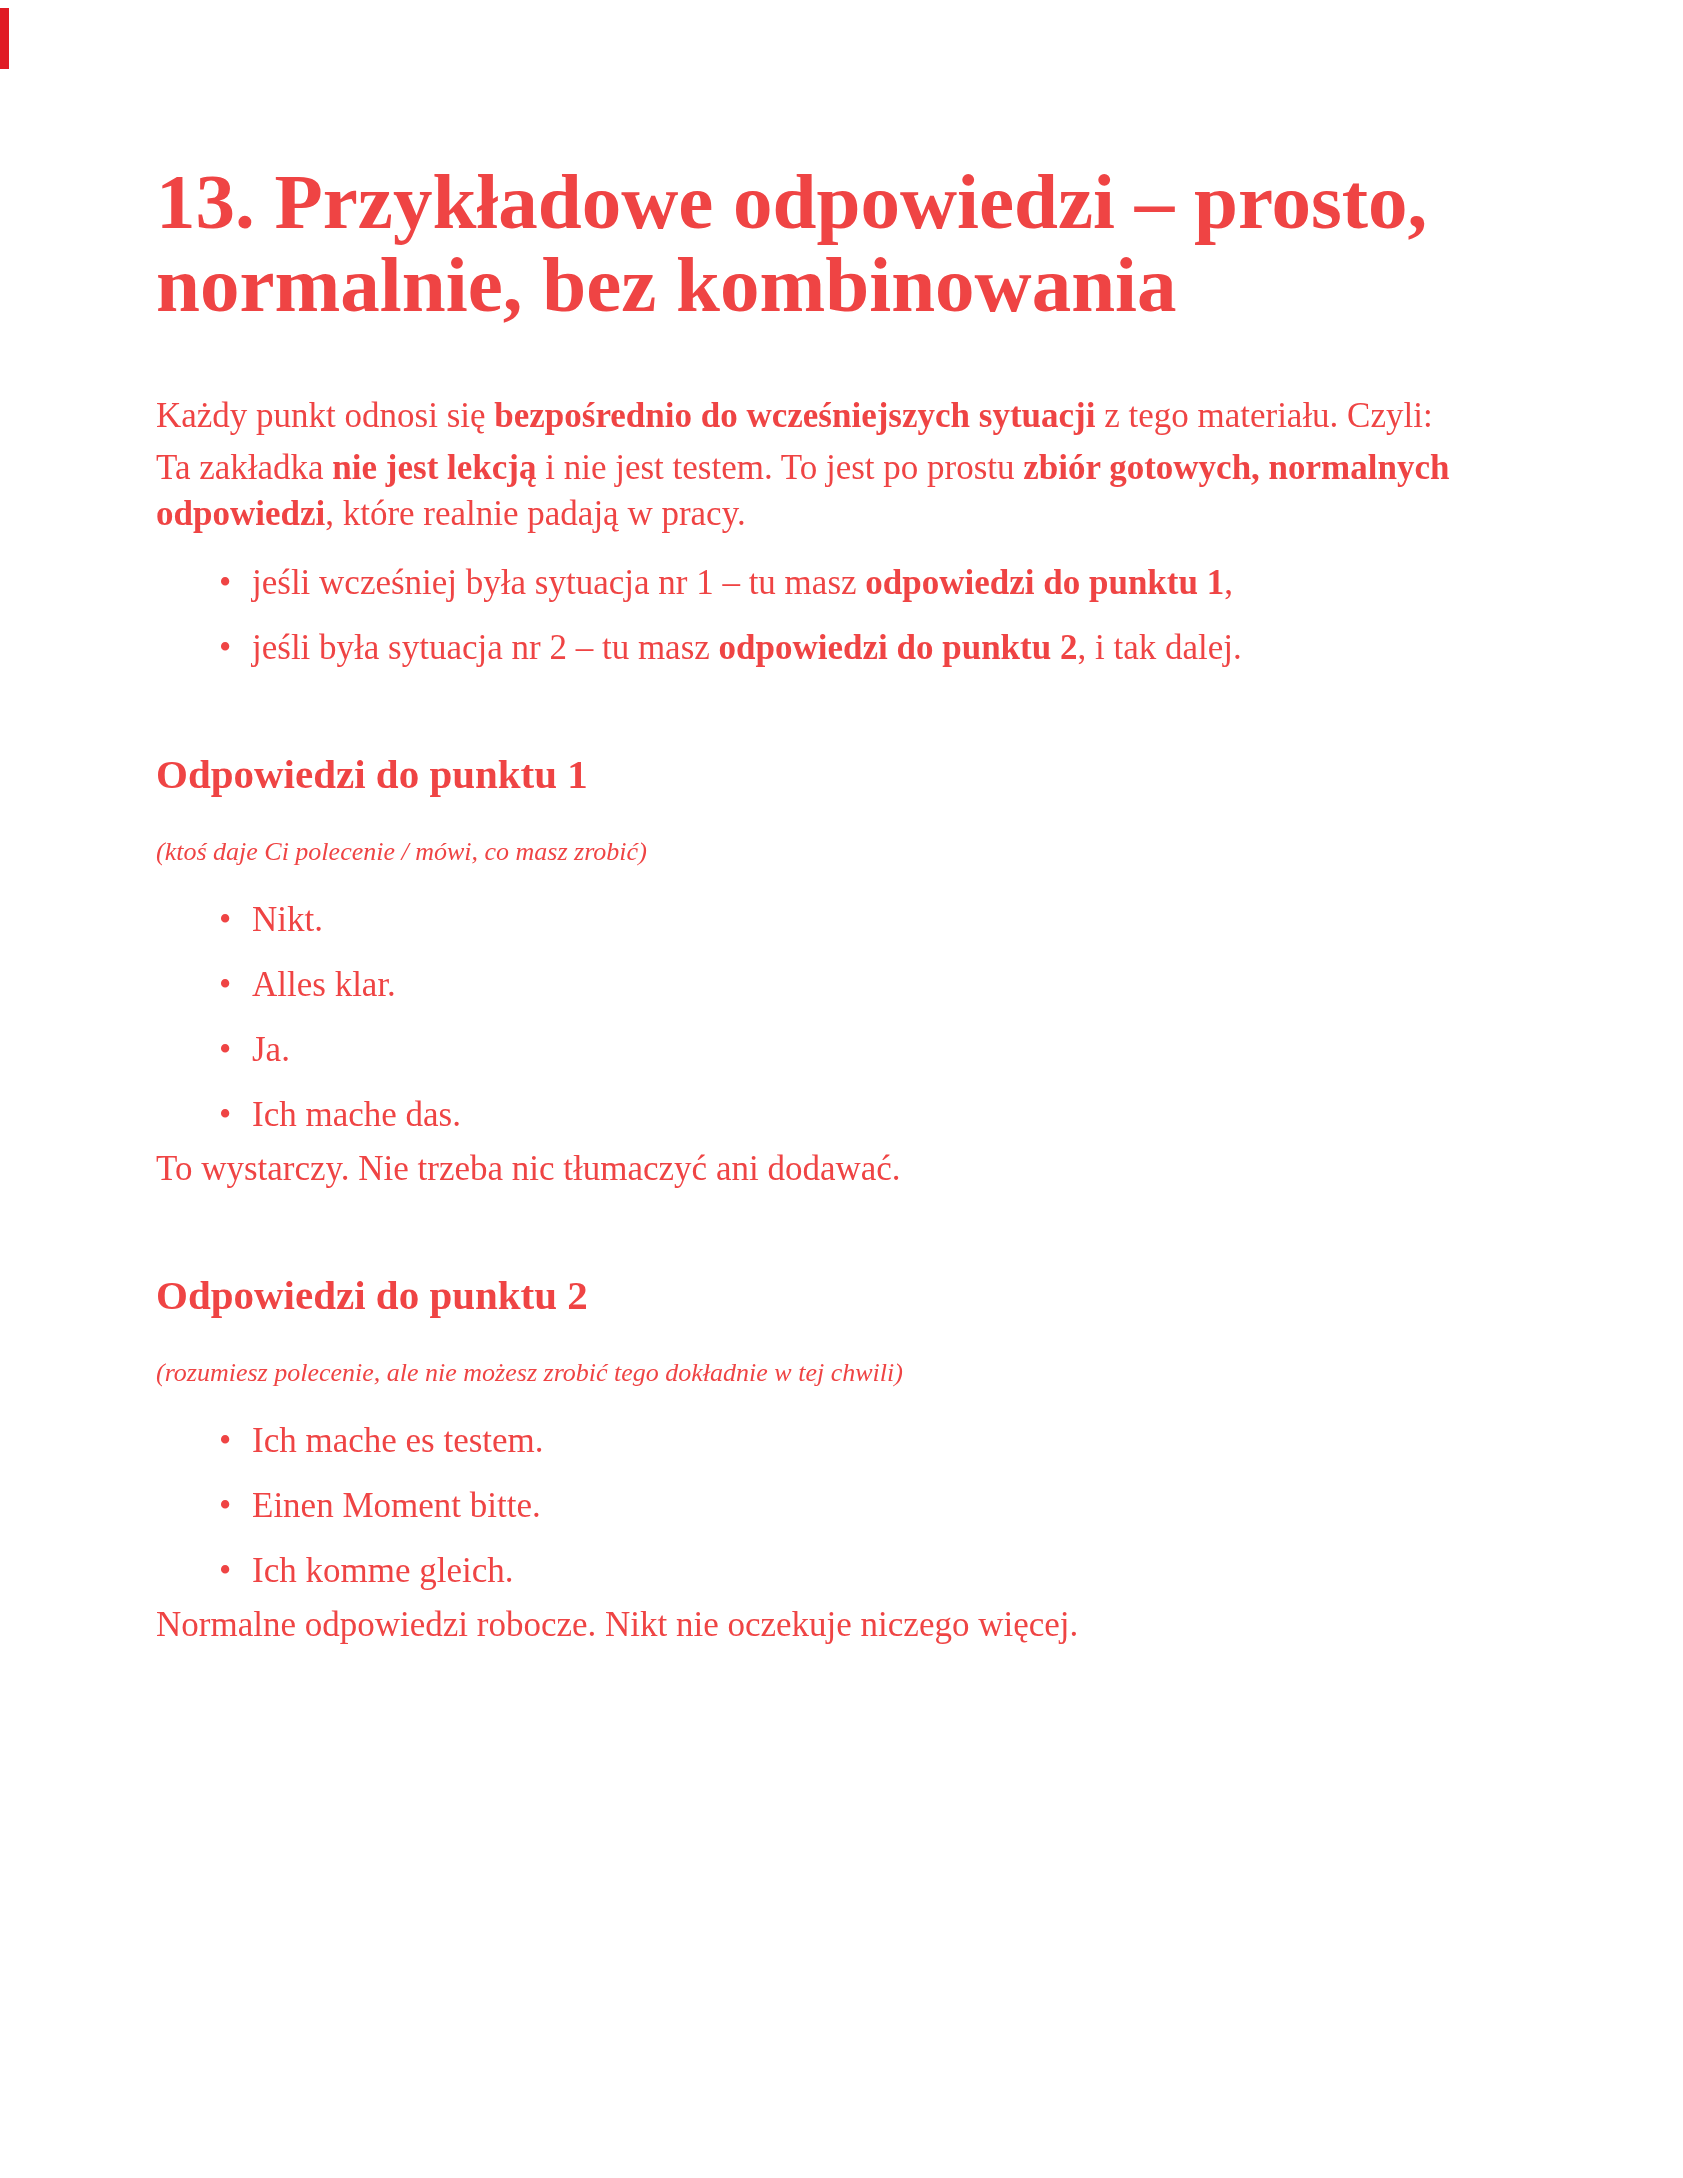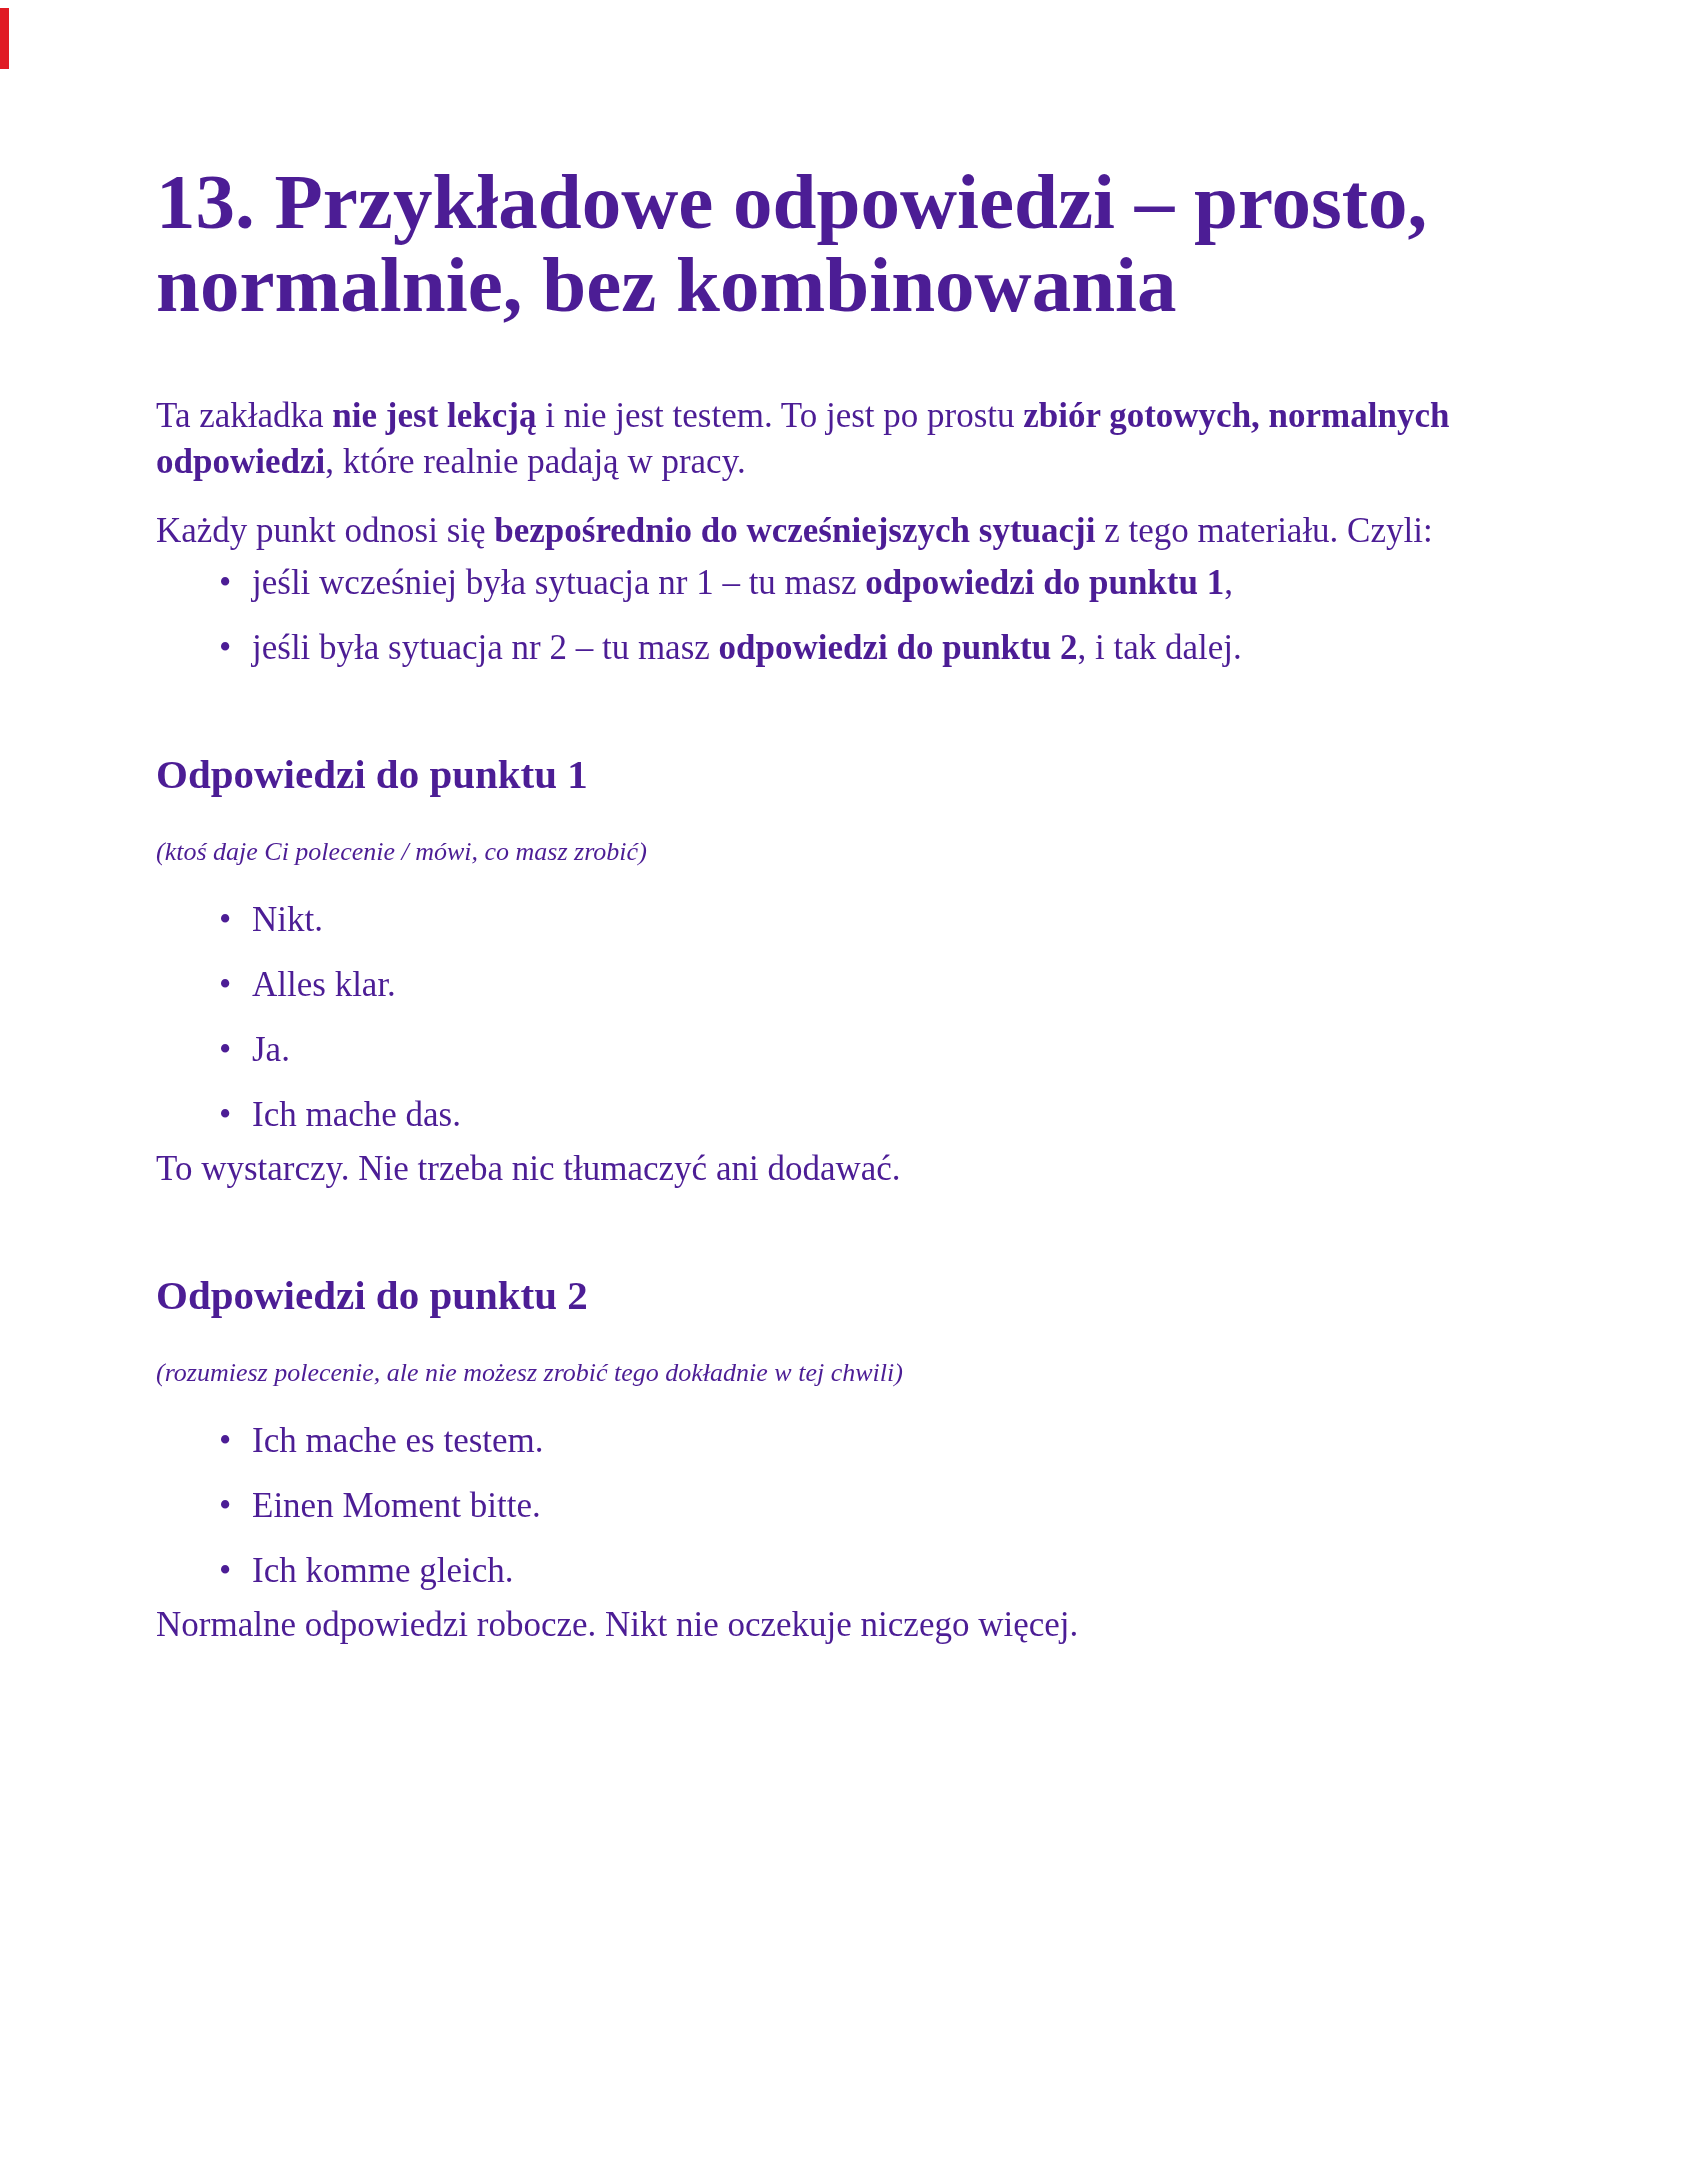--- a/index.html
+++ b/index.html
@@ -5,21 +5,21 @@
   html, body {
     margin: 0;
     padding: 0;
     background: #ffffff;
   }
   .page {
     position: relative;
     width: 1683px;
     height: 1732px;
     background: #ffffff;
-    color: #4c1d95;
+    color: #ef4444;
     font-family: "Liberation Serif", serif;
     overflow: hidden;
     box-sizing: border-box;
   }
   .corner-mark {
     position: absolute;
     left: 0;
     top: 8px;
     width: 9px;
     height: 61px;
@@ -81,23 +81,23 @@
 </head>
 <body>
 
 <div class="page">
   <div class="corner-mark"></div>
 
   <div class="content">
 
     <h1 class="doc-title">13. Przykładowe odpowiedzi – prosto, normalnie, bez kombinowania</h1>
 
+    <p class="body-par tight"><span>Każdy punkt odnosi się </span><b>bezpośrednio do wcześniejszych sytuacji</b><span> z tego materiału. Czyli:</span></p>
+
     <p class="body-par"><span>Ta zakładka </span><b>nie jest lekcją</b><span> i nie jest testem. To jest po prostu </span><b>zbiór gotowych, normalnych odpowiedzi</b><span>, które realnie padają w pracy.</span></p>
-
-    <p class="body-par tight"><span>Każdy punkt odnosi się </span><b>bezpośrednio do wcześniejszych sytuacji</b><span> z tego materiału. Czyli:</span></p>
 
     <ul class="bullets">
       <li>
         <span class="bullet">•</span>
         <span><span>jeśli wcześniej była sytuacja nr 1 – tu masz </span><b>odpowiedzi do punktu 1</b><span>,</span></span>
       </li>
       <li>
         <span class="bullet">•</span>
         <span><span>jeśli była sytuacja nr 2 – tu masz </span><b>odpowiedzi do punktu 2</b><span>, i tak dalej.</span></span>
       </li>

